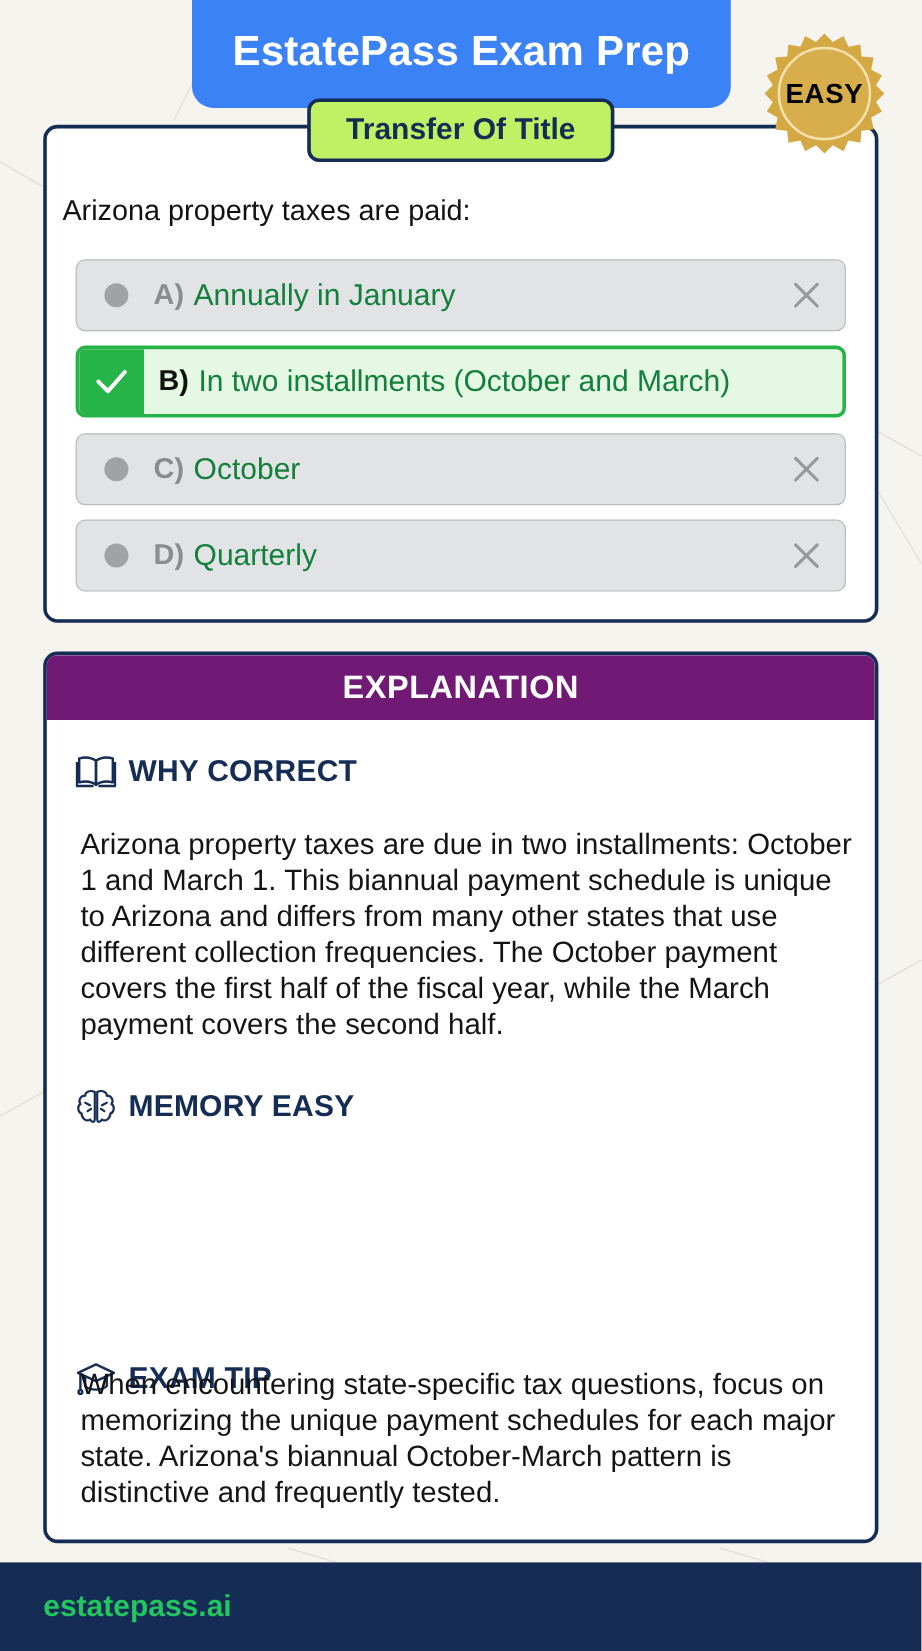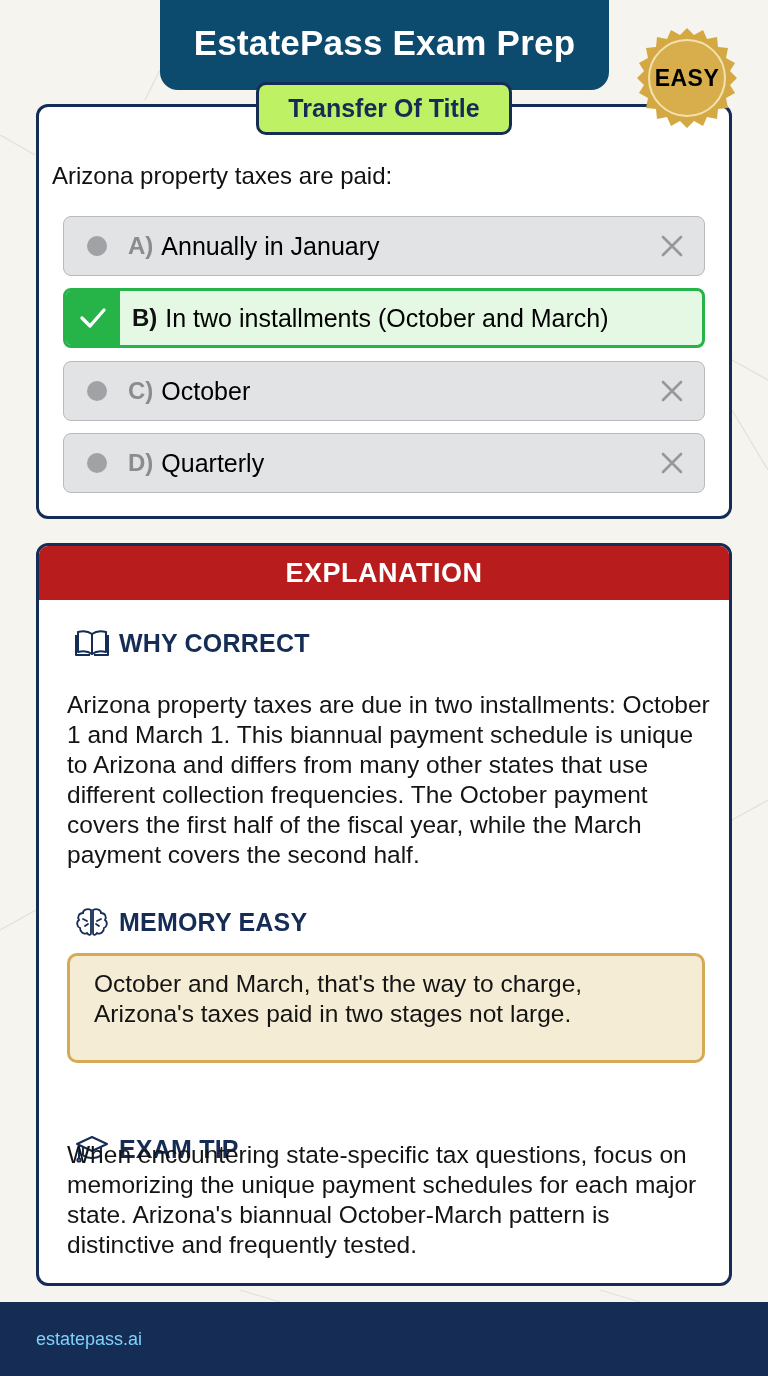--- a/index.html
+++ b/index.html
@@ -7,21 +7,21 @@
   body {
     background: #f6f4ef;
     font-family: "Liberation Sans", "DejaVu Sans", sans-serif;
     position: relative;
     overflow: hidden;
   }
   .bg-lines { position: absolute; inset: 0; z-index: 0; pointer-events: none; }
 
   .header-tab {
     position: absolute; left: 160px; top: 0; width: 449px; height: 90px;
-    background: #0c4a6e; border-radius: 0 0 18px 18px;
+    background: #3b82f6; border-radius: 0 0 18px 18px;
     display: flex; align-items: center; justify-content: center;
     padding-bottom: 4px; z-index: 2;
   }
   .header-title {
     color: #ffffff; font-size: 35px; font-weight: bold; letter-spacing: 0.2px;
   }
 
   .badge {
     position: absolute; left: 633px; top: 26px; width: 108px; height: 104px; z-index: 5;
   }
@@ -55,62 +55,62 @@
     background: #e2e3e5; border: 1.5px solid #b9babd;
   }
   .option.correct {
     background: #e4f8e4; border: 3px solid #26b448; overflow: hidden;
   }
   .opt-dot {
     width: 20px; height: 20px; border-radius: 50%; background: #a1a2a5;
     margin-left: 23px; margin-right: 21px; flex: none;
   }
   .opt-letter { font-weight: bold; color: #8b8c8f; font-size: 24px; margin-right: 8px; }
-  .opt-text { font-size: 25px; color: #000000; }
+  .opt-text { font-size: 25px; color: #15803d; }
   .opt-x {
     position: absolute; right: 20px; top: 50%; transform: translateY(-50%);
     width: 24px; height: 24px;
   }
   .check-block {
     width: 54px; height: 100%; background: #26b448; flex: none;
     display: flex; align-items: center; justify-content: center; margin-right: 12px;
   }
   .option.correct .opt-letter { color: #111; }
 
   .expl-card {
     position: absolute; left: 36px; top: 543px; width: 696px; height: 743px;
     background: #ffffff; border: 3px solid #152c55; border-radius: 12px; overflow: hidden; z-index: 1;
   }
   .expl-header {
-    height: 54px; background: #b91c1c; display: flex; align-items: center; justify-content: center; text-align: center;
+    height: 54px; background: #701a75; display: flex; align-items: center; justify-content: center; text-align: center;
   }
   .expl-title { color: #fff; font-size: 27px; font-weight: bold; letter-spacing: 0.5px; }
 
   .section-head {
-    position: absolute; left: 36px; display: flex; align-items: center; text-align: center;
+    position: absolute; left: 24px; display: flex; align-items: center; text-align: center;
   }
   .section-icon { width: 34px; height: 30px; margin-right: 10px; }
   .section-label { color: #152c55; font-size: 25px; font-weight: bold; letter-spacing: 0.2px; }
 
   .body-text {
     position: absolute; left: 28px; width: 650px;
     font-size: 24.5px; line-height: 30px; color: #141414;
   }
 
   .memory-box {
     position: absolute; left: 28px; top: 407px; width: 638px; height: 110px;
     background: #f5ecd6; border: 3px solid #d4aa55; border-radius: 10px;
     padding: 13px 24px; font-size: 24.5px; line-height: 30px; color: #141414;
   }
 
   .footer {
     position: absolute; left: 0; top: 1302px; width: 768px; height: 74px;
     background: #152c55; display: flex; align-items: center; z-index: 1;
   }
-  .footer-brand { color: #7dd3fc; font-size: 18px; font-weight: normal; margin-left: 36px; }
+  .footer-brand { color: #22c55e; font-size: 25px; font-weight: bold; margin-left: 36px; }
   .footer-tag { position: absolute; right: 38px; display: flex; align-items: center; }
   .star-icon { width: 30px; height: 30px; margin-right: 10px; }
   .footer-tag-text { color: #d9b05c; font-size: 25px; font-weight: bold; }
 </style>
 </head>
 <body>
 
 <svg class="bg-lines" width="768" height="1376" viewBox="0 0 768 1376">
   <g stroke="#e4e0d6" stroke-width="1.2" fill="none">
     <path d="M0 135 L35 155"></path>
@@ -201,23 +201,20 @@
   <div class="section-head" style="top:361px;">
     <svg class="section-icon" viewBox="0 0 34 30">
       <g stroke="#152c55" stroke-width="1.8" fill="none" stroke-linecap="round">
         <path d="M16 3 C12 1 8 3 8 6 C4 6 2 10 4 13 C1 15 2 20 5 21 C5 25 9 28 12 26 C14 29 16 28 16 26 Z"></path>
         <path d="M18 3 C22 1 26 3 26 6 C30 6 32 10 30 13 C33 15 32 20 29 21 C29 25 25 28 22 26 C20 29 18 28 18 26 Z"></path>
         <path d="M8 12 L12 14 M10 19 L13 17 M26 12 L22 14 M24 19 L21 17"></path>
       </g>
     </svg>
     <span class="section-label">MEMORY EASY</span>
   </div>
-  <div class="memory-box">
-    <span>October and March, that's the way to charge, Arizona's taxes paid in two stages not large.</span>
-  </div>
 
   <div class="section-head" style="top:548px;margin-top:40px;">
     <svg class="section-icon" viewBox="0 0 34 30">
       <g stroke="#152c55" stroke-width="2" fill="none" stroke-linejoin="round" stroke-linecap="round">
         <path d="M2 10 L17 3 L32 10 L17 17 Z"></path>
         <path d="M8 13 L8 21 C12 25 22 25 26 21 L26 13"></path>
         <path d="M4 11 L4 24"></path>
         <circle cx="4" cy="26" r="1.6"></circle>
       </g>
     </svg>

